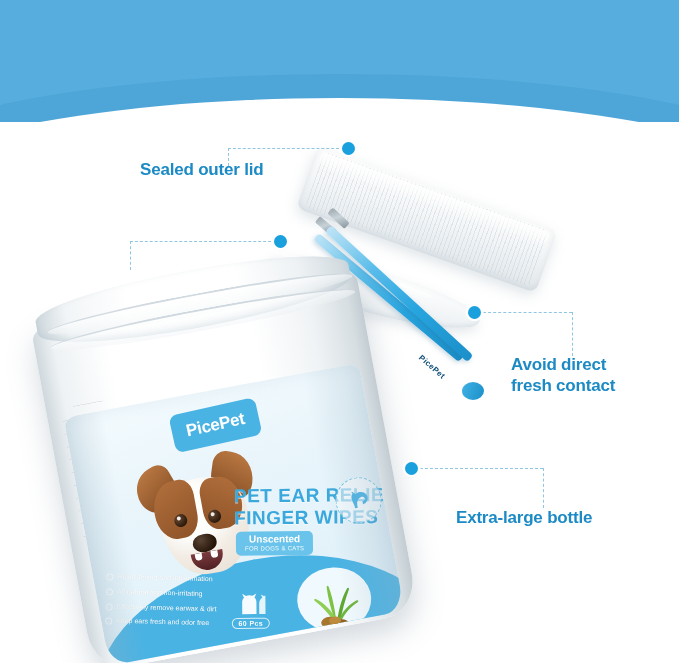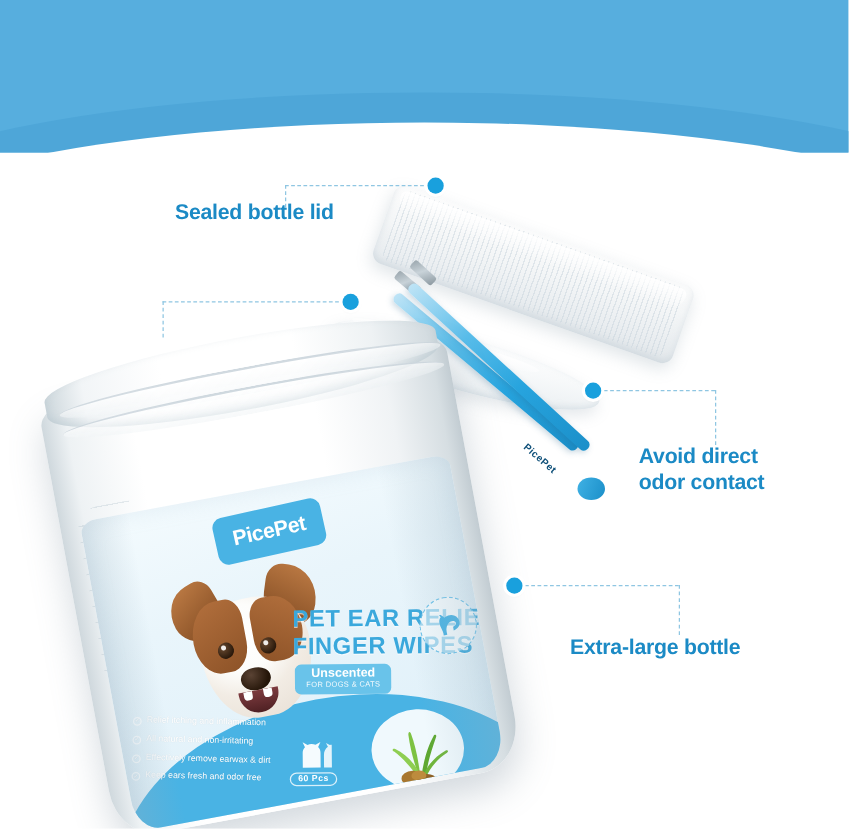--- a/index.html
+++ b/index.html
@@ -410,30 +410,30 @@
       <div class="bottle-neck">
         <div class="neck-ring r1"></div>
         <div class="neck-ring r2"></div>
       </div>
     </div>
   </div>
 
   <div class="dot" style="left:342px; top:142px;"></div>
   <div class="leader h" style="left:228px; top:148px; width:116px;"></div>
   <div class="leader v" style="left:228px; top:148px; height:18px;"></div>
-  <div class="callout-label" style="left:140px; top:160px;">Sealed bottle lid</div>
+  <div class="callout-label" style="left:140px; top:160px;">Sealed outer lid</div>
 
   <div class="dot" style="left:274px; top:235px;"></div>
   <div class="leader h" style="left:130px; top:241px; width:146px;"></div>
   <div class="leader v" style="left:130px; top:241px; height:29px;"></div>
 
   <div class="dot" style="left:468px; top:306px;"></div>
   <div class="leader h" style="left:478px; top:312px; width:94px;"></div>
   <div class="leader v" style="left:572px; top:312px; height:44px;"></div>
   <div class="callout-label" style="left:511px; top:355px;">Avoid direct
-odor contact</div>
+fresh contact</div>
 
   <div class="dot" style="left:405px; top:462px;"></div>
   <div class="leader h" style="left:415px; top:468px; width:128px;"></div>
   <div class="leader v" style="left:543px; top:468px; height:40px;"></div>
   <div class="callout-label" style="left:456px; top:508px;">Extra-large bottle</div>
 
 </div>
 
 </body></html>

